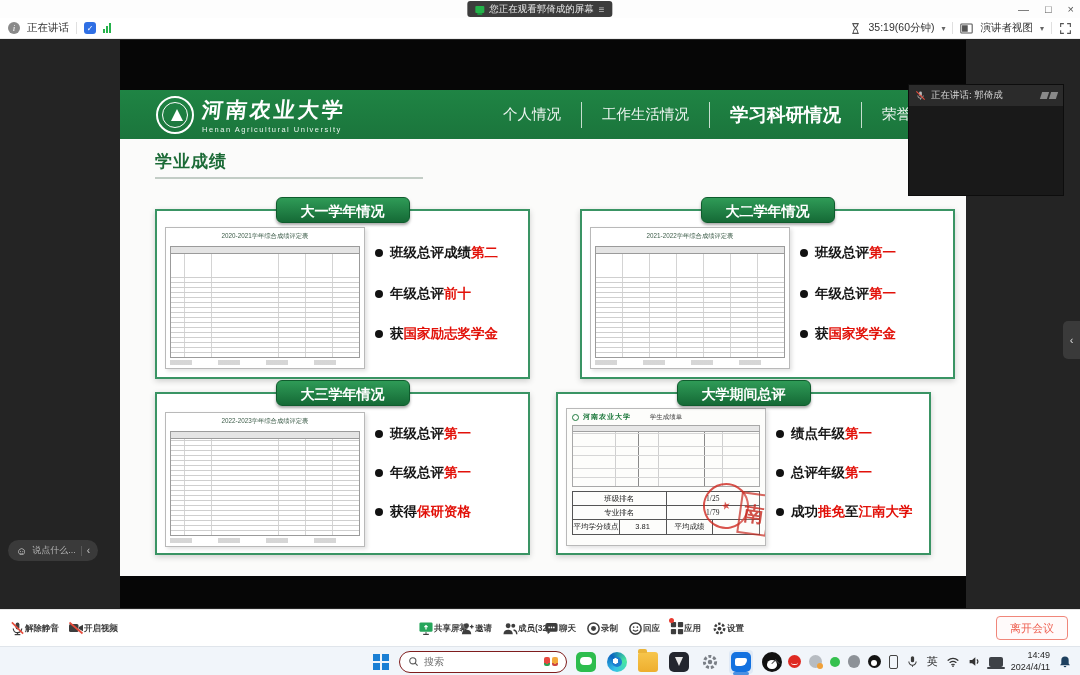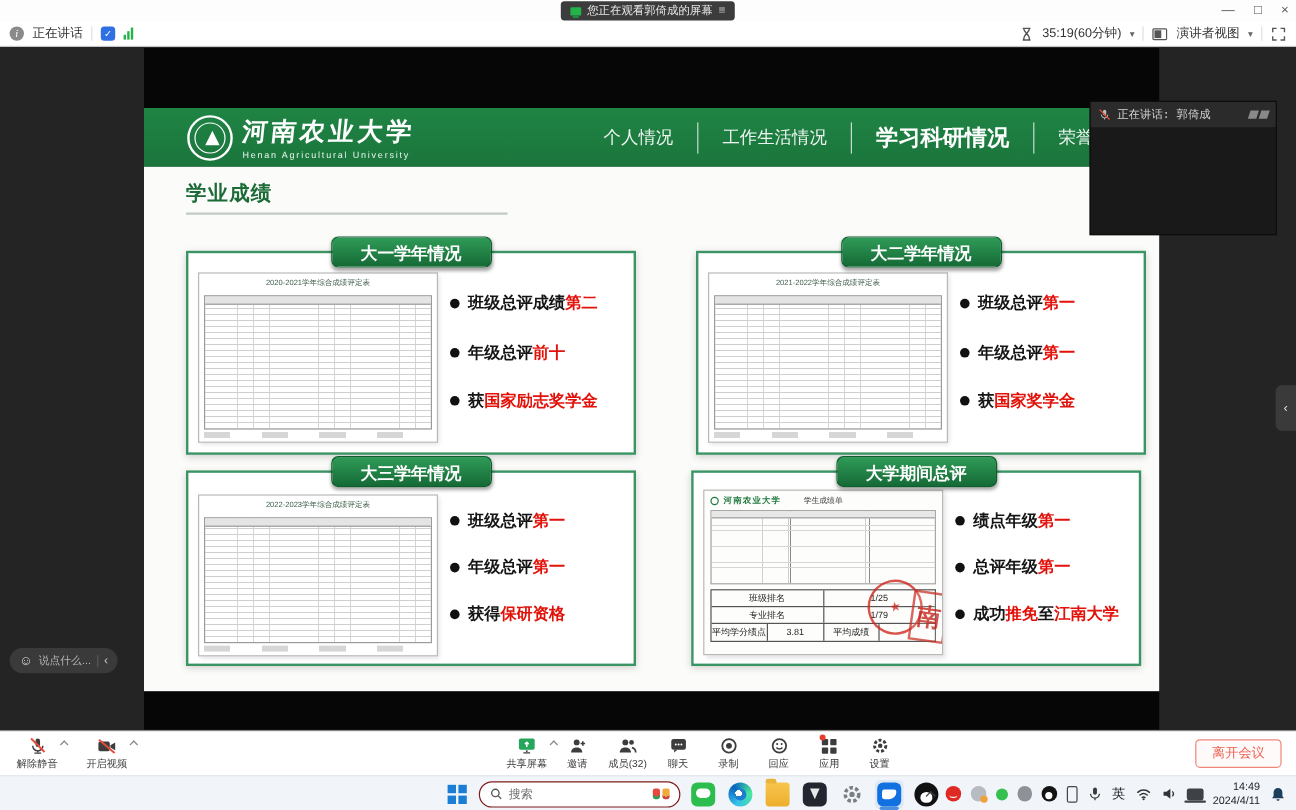--- a/index.html
+++ b/index.html
@@ -49,21 +49,21 @@
   .tab-sep { width:1px; height:26px; background:rgba(255,255,255,.75); }
 
   .slide-body { position:absolute; left:0; top:99px; width:846px; height:437px; background:#fbfbfa;padding-left:48px; }
   .sec-title { position:absolute; left:35px; top:11px; font-size:17px; font-weight:bold; color:#1c6b37; letter-spacing:1px; }
   .sec-underline { position:absolute; left:35px; top:38px; width:268px; height:2px; background:#c3cdc6; }
 
   .panel { position:absolute; width:375px; border:2px solid #3a9464; background:#fff; box-shadow:0 2px 6px rgba(0,0,0,.18); }
   .panel.tl { left:35px; top:70px; height:170px; }
   .panel.tr { left:460px; top:70px; height:170px; }
   .panel.bl { left:35px; top:253px; height:163px; }
-  .panel.br { left:456px; top:253px; height:163px; }
+  .panel.br { left:436px; top:253px; height:163px; }
   .panel-tab { position:absolute; top:-14px; left:50%; transform:translateX(-50%); height:26px; line-height:26px; padding:0 24px; background:linear-gradient(180deg,#2f9b57,#156a36); color:#fff; font-size:14px; font-weight:bold; border-radius:6px; border:1px solid #0f5c2d; box-shadow:0 2px 3px rgba(0,0,0,.35); white-space:nowrap; z-index:3; }
 
   .sheet { position:absolute; left:8px; top:16px; width:200px; background:#fff; border:1px solid #b9b9b9; box-shadow:2px 2px 4px rgba(0,0,0,.12); }
   .panel.tl .sheet, .panel.tr .sheet { height:142px; }
   .panel.bl .sheet { height:135px; top:18px; }
   .sheet-title { text-align:center; font-size:7px; color:#41604d; padding-top:3px; white-space:nowrap; transform:scale(.9); }
   .sheet-grid { position:absolute; left:4px; right:4px; top:18px; bottom:10px; border:1px solid #9b9b9b;
     background-image:
       repeating-linear-gradient(0deg, transparent 0 4.5px, #cfcfcf 4.5px 5px),
       repeating-linear-gradient(90deg, transparent 0 13px, #d4d4d4 13px 13.5px);
@@ -86,28 +86,28 @@
     background-image:
       repeating-linear-gradient(0deg, transparent 0 4px, #d6d6d6 4px 4.4px),
       repeating-linear-gradient(90deg, transparent 0 21px, #cfcfcf 21px 21.4px),
       linear-gradient(90deg, transparent 0 65px, #8a8a8a 65px 66px, transparent 66px 131px, #8a8a8a 131px 132px, transparent 132px);
   }
   .tr-grid::before { content:""; position:absolute; left:0; top:0; right:0; height:5px; background:#e7e7e7; border-bottom:1px solid #a0a0a0; }
   .tr-table { position:absolute; left:5px; right:5px; top:82px; border:1px solid #555; font-size:7.5px; color:#222; }
   .tr-row { display:flex; border-bottom:1px solid #555; height:14px; align-items:center; }
   .tr-row:last-child { border-bottom:none; }
   .tr-cell { flex:1; text-align:center; border-right:1px solid #555; height:100%; line-height:14px; overflow:hidden; white-space:nowrap; }
-  .tr-cell:last-child { border-right:none; }
+  .tr-cell:last-child { border-right:none;font-family:Liberation Serif, serif; }
   .stamp-circle { position:absolute; right:16px; bottom:16px; width:46px; height:46px; border:2.5px solid rgba(205,35,25,.78); border-radius:50%; transform:rotate(-12deg); z-index:2; }
   .stamp-circle::after { content:"★"; position:absolute; left:50%; top:50%; transform:translate(-50%,-52%); color:rgba(205,35,25,.75); font-size:11px; }
   .stamp-block { position:absolute; right:-4px; bottom:10px; width:30px; height:42px; border:2px solid rgba(196,38,29,.7); display:flex; align-items:center; justify-content:center; color:rgba(196,38,29,.8); font-size:20px; font-weight:bold; transform:rotate(8deg); z-index:2; background:rgba(255,255,255,.15); }
 
   
   .speaker { position:absolute; left:908px; top:45px; width:156px; height:112px; background:#191919; border:1px solid #0d0d0d; z-index:5; }
-  .spk-head { height:21px; background:#2b2b2b; display:flex; align-items:center; gap:5px; padding:0 6px;font-family:Liberation Mono, monospace; }
+  .spk-head { height:21px; background:#2b2b2b; display:flex; align-items:center; gap:5px; padding:0 6px; }
   .spk-label { color:#d5d5d5; font-size:9.5px; white-space:nowrap; overflow:hidden; }
   .spk-view { margin-left:auto; display:flex; gap:2px; }
   .spk-view i { width:7px; height:7px; background:#9a9a9a; transform:skewX(-18deg); display:block; opacity:.85; }
   .spk-body { position:relative; height:90px; background:#161616; display:flex; align-items:center; justify-content:center; }
   .avatar { position:relative; width:56px; height:56px; border-radius:50%; overflow:hidden; background:#34303d; }
   .avatar .beanie { position:absolute; left:11px; top:4px; width:34px; height:17px; background:#6d5397; border-radius:17px 17px 4px 4px; }
   .avatar .hairL { position:absolute; left:9px; top:16px; width:7px; height:26px; background:#5d4738; box-shadow:31px 1px 0 #5d4738; border-radius:3px; }
   .avatar .face { position:absolute; left:18px; top:16px; width:21px; height:20px; background:#d9b493; border-radius:46%; }
   .avatar .torso { position:absolute; left:7px; bottom:0; width:42px; height:13px; background:#e9e5ee; border-radius:9px 9px 0 0; border-bottom:3px solid #1c1c1c; }
   .name-tag { position:absolute; left:2px; bottom:2px; height:14px; background:rgba(10,10,10,.8); display:flex; align-items:center; gap:3px; padding:0 5px; border-radius:2px; }
@@ -120,21 +120,21 @@
   .chat-pill .face { color:#ddd; font-size:11px; }
   .chat-pill .ph { color:#b5b5b5; font-size:9px; }
   .chat-pill .vd { width:1px; height:10px; background:#5a5a5a; }
   .chat-pill .back { color:#ccc; font-size:10px; }
   .collapse-tab { position:absolute; left:1063px; top:282px; width:17px; height:38px; background:#3a3a3a; border-radius:5px 0 0 5px; display:flex; align-items:center; justify-content:center; color:#ddd; font-size:11px; z-index:6; }
 
   
   .mtoolbar { position:absolute; left:0; top:609px; width:1080px; height:37px; background:#fff; border-top:1px solid #e7e7e7; display:flex; align-items:center; }
   .tool-group-left { display:flex; gap:16px; padding-left:10px; }
   .tool-group-center { position:absolute; left:418px; display:flex; }
-  .titem { display:flex; flex-direction:column; align-items:center; width:42px; position:relative; cursor:default; }
+  .titem { display:flex; flex-direction:row; align-items:center; width:42px; position:relative; cursor:default;font-weight:bold; }
   .titem .ic { height:16px; display:flex; align-items:center; justify-content:center; }
   .titem .lbl { font-size:8.5px; color:#3d3d3d; margin-top:1px; white-space:nowrap; }
   .titem .chev { position:absolute; right:-4px; top:4px; width:5px; height:5px; border-top:1.3px solid #888; border-left:1.3px solid #888; transform:rotate(45deg); }
   .red-dot { position:absolute; top:-2px; right:10px; width:5px; height:5px; background:#e83a2f; border-radius:50%; }
   .leave-btn { position:absolute; right:12px; top:6px; height:24px; padding:0 13px; border:1px solid #f0867a; color:#ee5f50; background:#fffafa; border-radius:4px; font-size:11px; line-height:22px; }
 
   
   .taskbar { position:absolute; left:0; top:646px; width:1080px; height:29px; background:#f1f5fa; border-top:1px solid #e0e5eb; }
   .tb-center { position:absolute; left:368px; top:0; height:29px; display:flex; align-items:center; gap:7px; }
   .tb-item { width:24px; height:24px; border-radius:4px; display:flex; align-items:center; justify-content:center; position:relative; }

